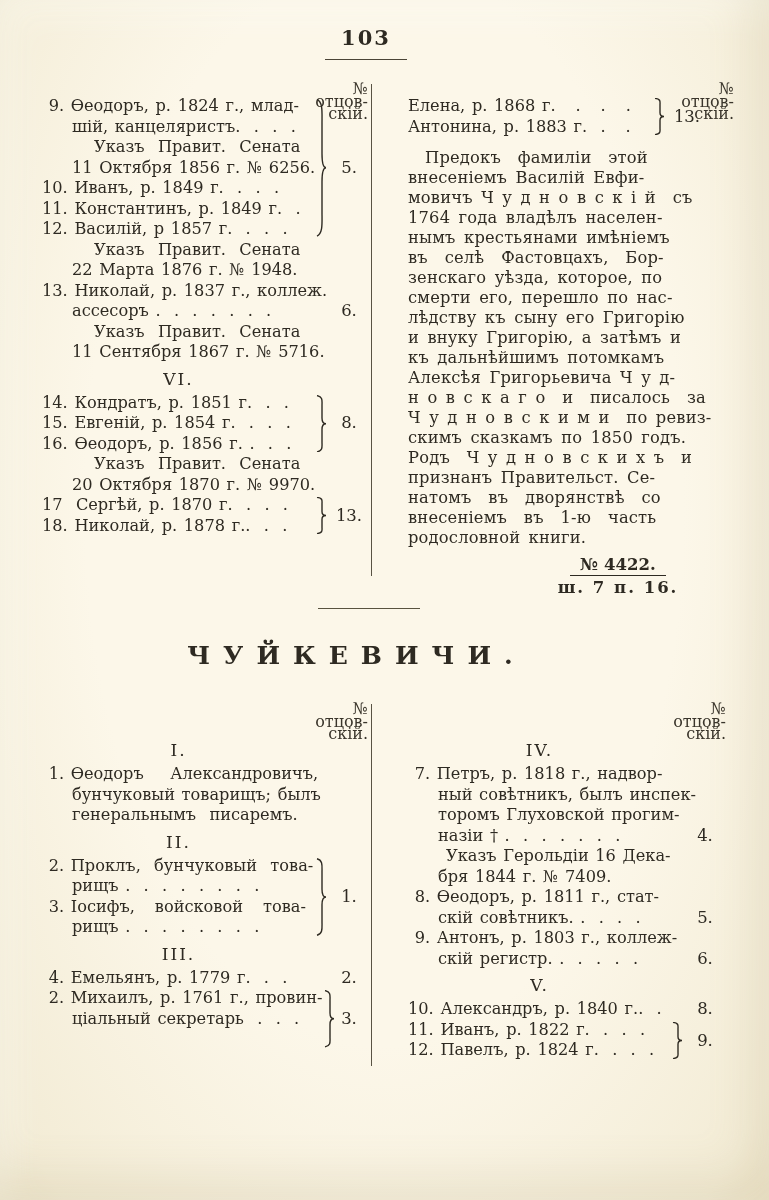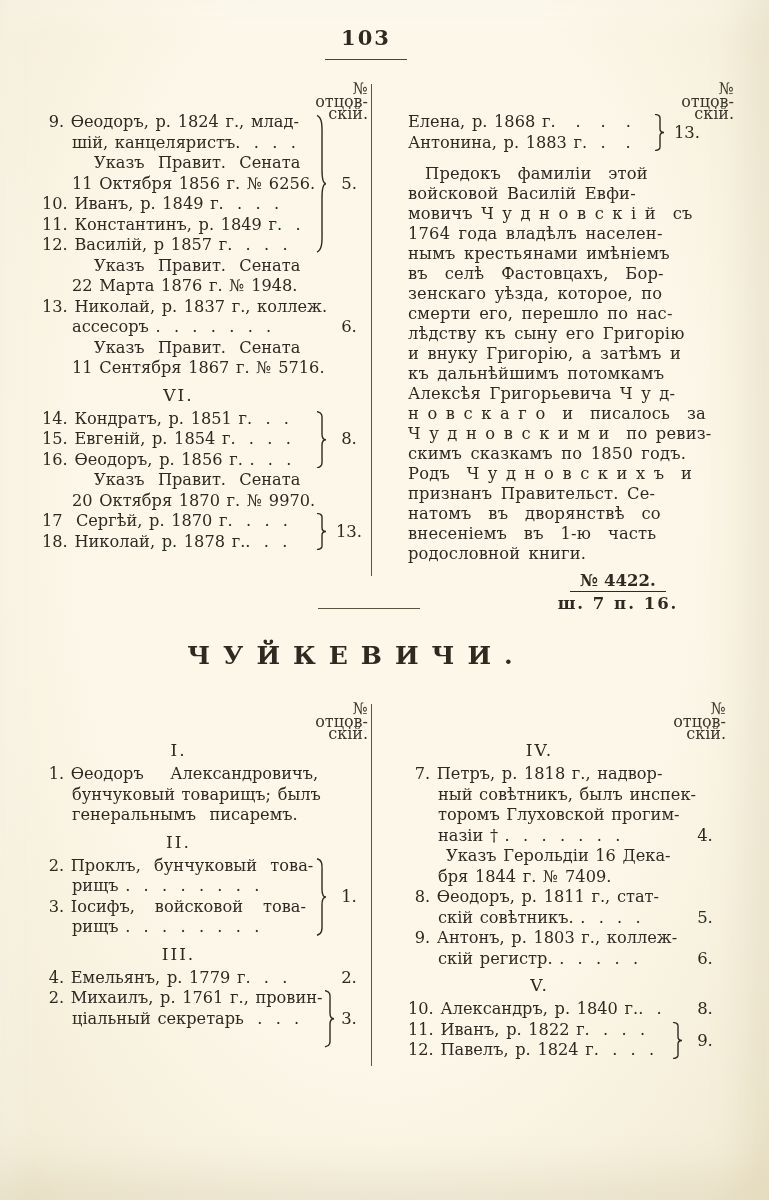--- a/index.html
+++ b/index.html
@@ -18,21 +18,21 @@
   .col { position:absolute; }
   .col-tl { left:42px;  top:84px;  width:328px; }
   .col-tr { left:408px; top:84px;  width:326px; }
   .col-bl { left:42px;  top:704px; width:328px; }
   .col-br { left:408px; top:704px; width:318px; }
 
   .numhead { position:absolute; top:-1px; right:2px; width:72px; text-align:right;
              font-size:16px; line-height:12.5px; color:#3a352b; }
   .col-tr .numhead, .col-br .numhead { right:0; }
 
-  .rows { margin-top:28px; }
+  .rows { margin-top:12px; }
   .col-bl .rows, .col-br .rows { margin-top:30px; }
   .col-tr .rows { width:300px; }
 
   .row { display:flex; height:20.5px; line-height:20.5px; font-size:16.2px; }
   .t  { flex:1; white-space:pre; overflow:visible; word-spacing:1.5px; }
   .i1 { padding-left:30px; }
   .i2 { padding-left:52px; }
   .col-br .i2 { padding-left:38px; }
   .bc { width:13px; flex:none; position:relative; overflow:visible; }
   .bc svg { position:absolute; top:2px; left:0; }
@@ -208,21 +208,21 @@
           <div class="fc"><span class="fd">13.</span></div>
         </div>
         <div class="row">
           <div class="t i0">Антонина, р. 1883 г.  .   .</div>
           <div class="bc"></div>
           <div class="fc"></div>
         </div>
       </div>
     <div class="para">
         <div class="pline">Предокъ  фамиліи  этой</div>
-        <div class="pline">войсковой Василій Евфи-</div>
+        <div class="pline">внесеніемъ Василій Евфи-</div>
         <div class="pline">мовичъ Ч у д н о в с к і й  съ</div>
         <div class="pline">1764 года владѣлъ населен-</div>
         <div class="pline">нымъ крестьянами имѣніемъ</div>
         <div class="pline">въ  селѣ  Фастовцахъ,  Бор-</div>
         <div class="pline">зенскаго уѣзда, которое, по</div>
         <div class="pline">смерти его, перешло по нас-</div>
         <div class="pline">лѣдству къ сыну его Григорію</div>
         <div class="pline">и внуку Григорію, а затѣмъ и</div>
         <div class="pline">къ дальнѣйшимъ потомкамъ</div>
         <div class="pline">Алексѣя Григорьевича Ч у д-</div>

